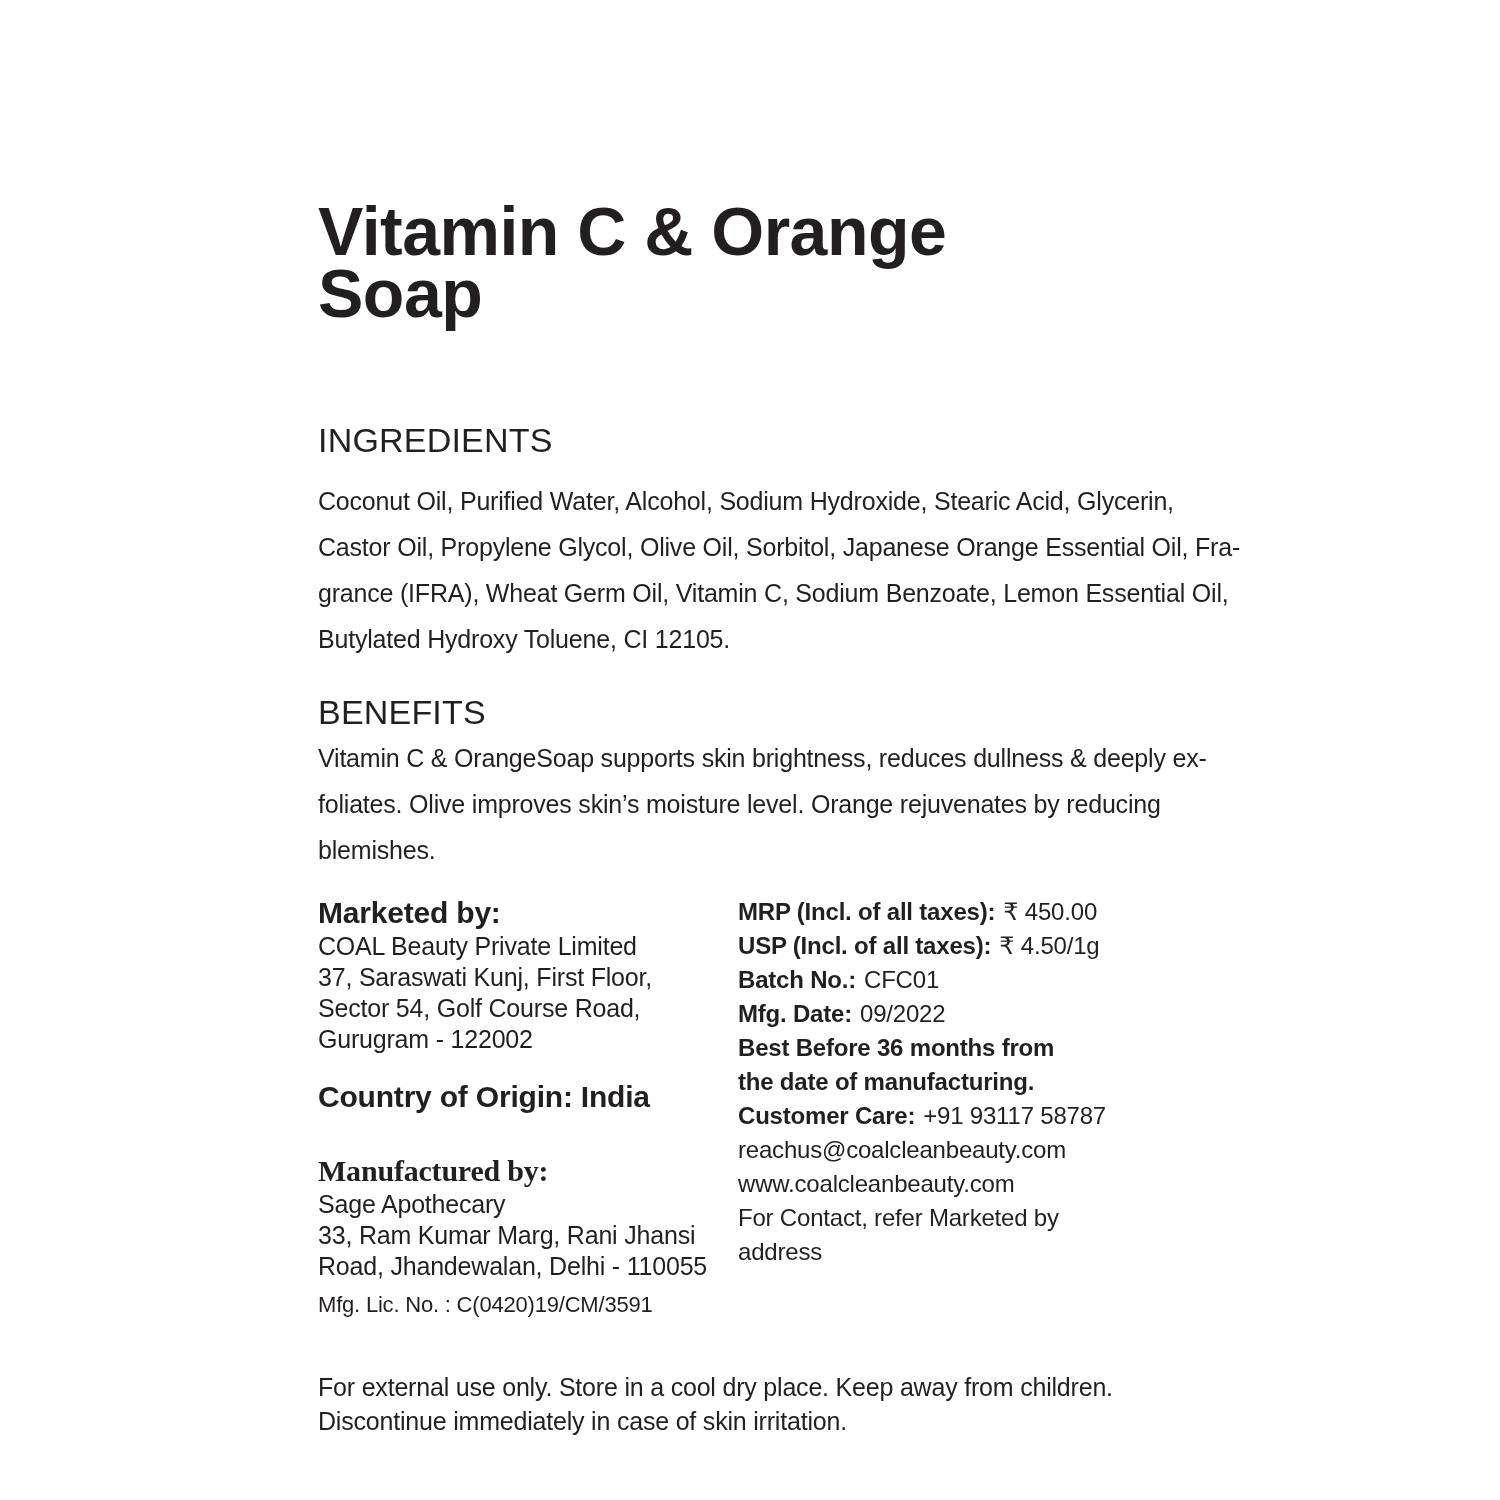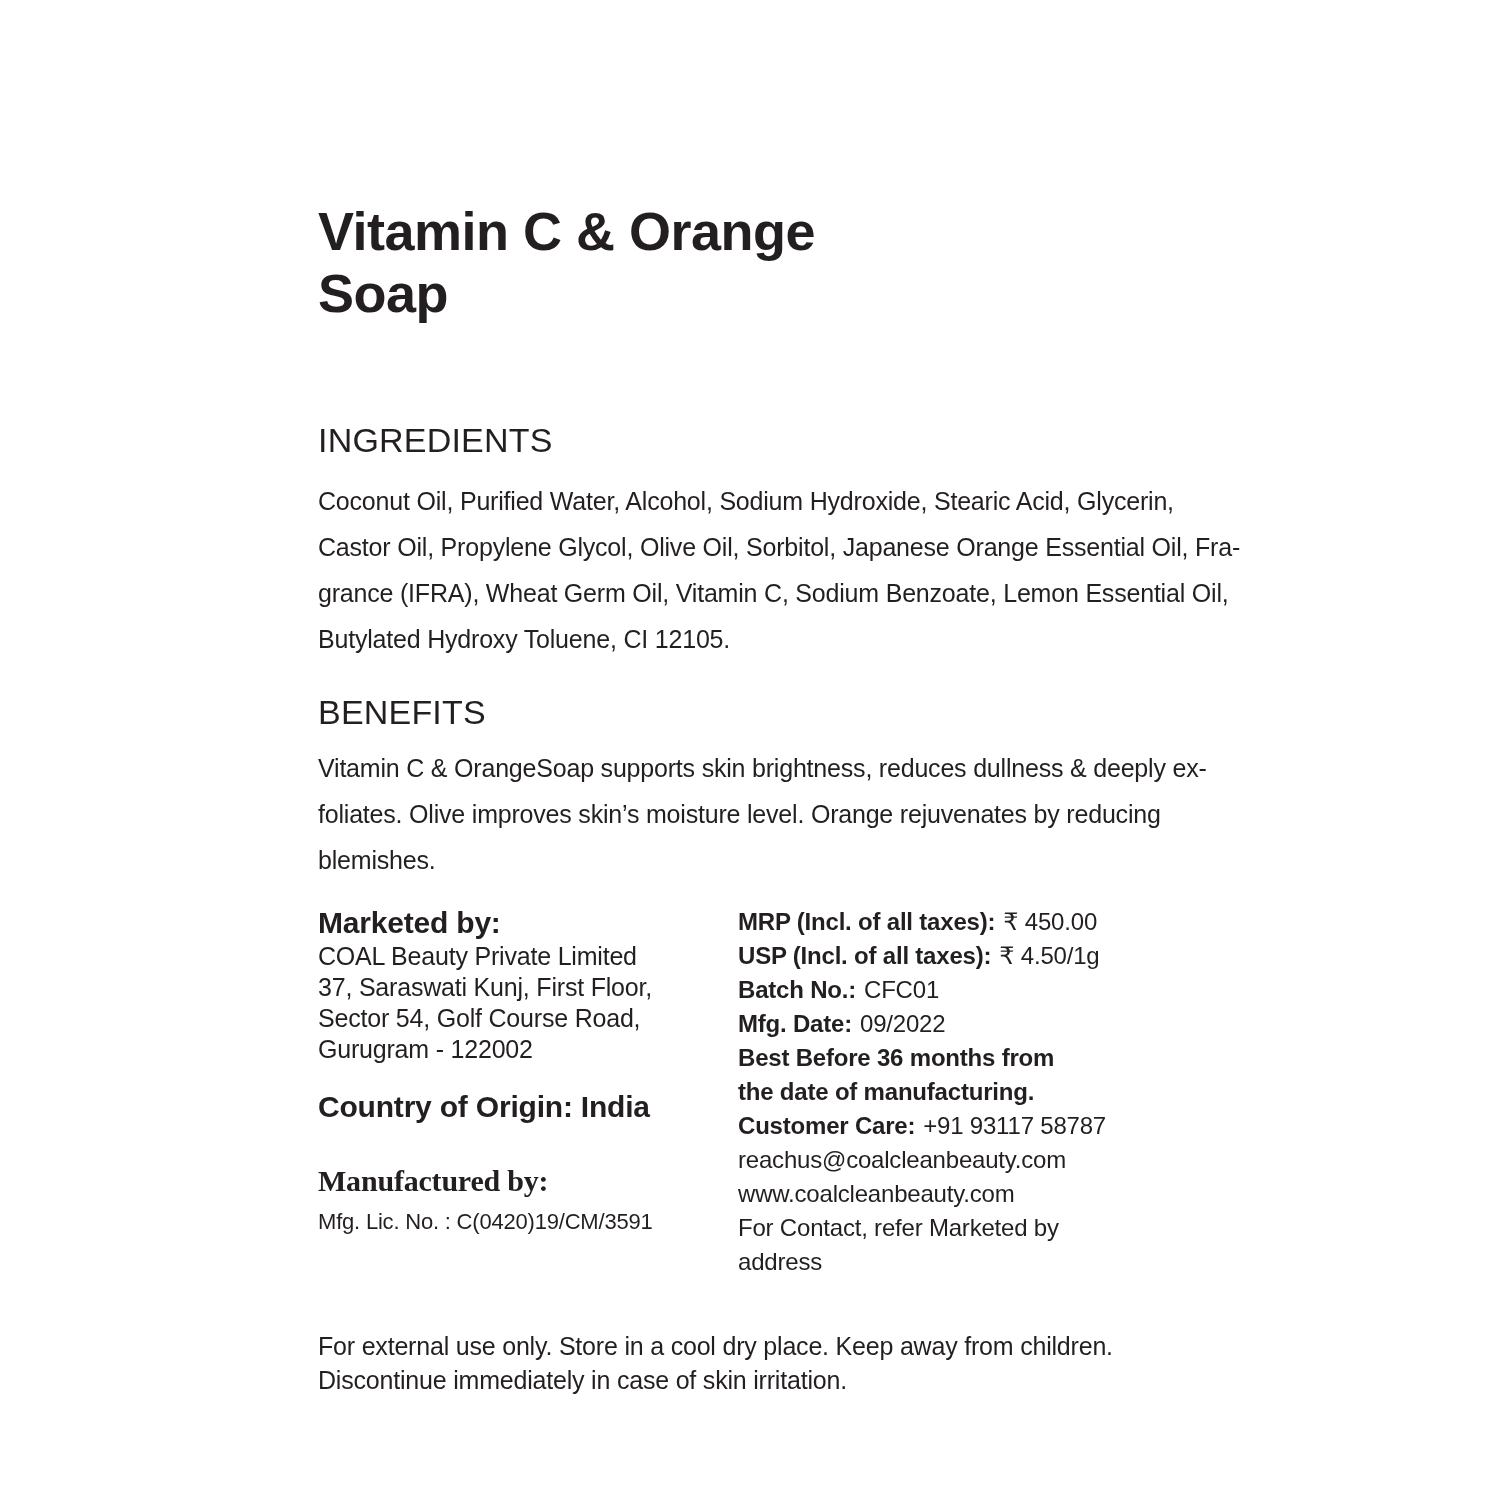--- a/index.html
+++ b/index.html
@@ -16,37 +16,37 @@
   .content {
     position: absolute;
     left: 318px;
     top: 200px;
     width: 1082px;
   }
   .multiline { white-space: pre-line; }
 
   .title {
     margin: 0;
-    font-size: 54px;
+    font-size: 68px;
     line-height: 62px;
     font-weight: 700;
     letter-spacing: -0.5px;
   }
 
   .sec-heading {
     margin: 0;
     font-size: 34px;
     line-height: 40px;
     font-weight: 400;
     letter-spacing: 0.2px;
   }
   .sec-ingredients { margin-top: 96px; }
   .sec-ingredients .body { margin-top: 18px; }
   .sec-benefits { margin-top: 30px; }
-  .sec-benefits .body { margin-top: 13px; }
+  .sec-benefits .body { margin-top: 3px; }
   .body {
     margin: 0;
     font-size: 25px;
     line-height: 46px;
     font-weight: 400;
   }
 
   .columns {
     display: flex;
     margin-top: 22px;
@@ -120,20 +120,23 @@
       <div class="col-left">
         <h3 class="sub-heading">Marketed by:</h3>
         <p class="addr multiline">COAL Beauty Private Limited
 37, Saraswati Kunj, First Floor,
 Sector 54, Golf Course Road,
 Gurugram - 122002</p>
 
         <h3 class="sub-heading origin-heading">Country of Origin: India</h3>
 
         <h3 class="sub-heading mfg-heading">Manufactured by:</h3>
+        <p class="addr multiline">Sage Apothecary
+33, Ram Kumar Marg, Rani Jhansi
+Road, Jhandewalan, Delhi - 110055</p>
         <p class="lic">Mfg. Lic. No. : C(0420)19/CM/3591</p>
       </div>
 
       <div class="col-right">
         <div class="info-line">
           <span class="bold">MRP (Incl. of all taxes):</span><span class="value">₹ 450.00</span>
         </div>
         <div class="info-line">
           <span class="bold">USP (Incl. of all taxes):</span><span class="value">₹ 4.50/1g</span>
         </div>

